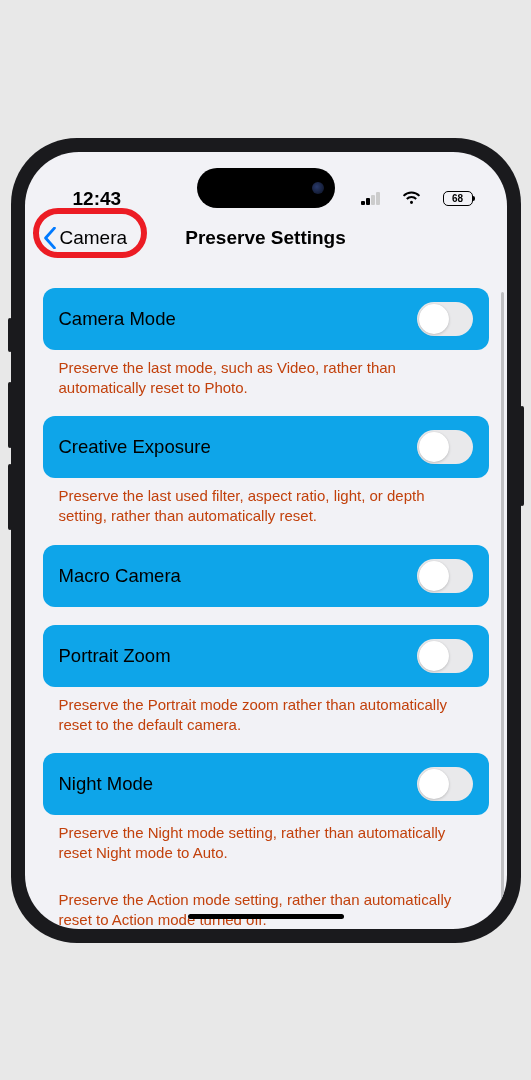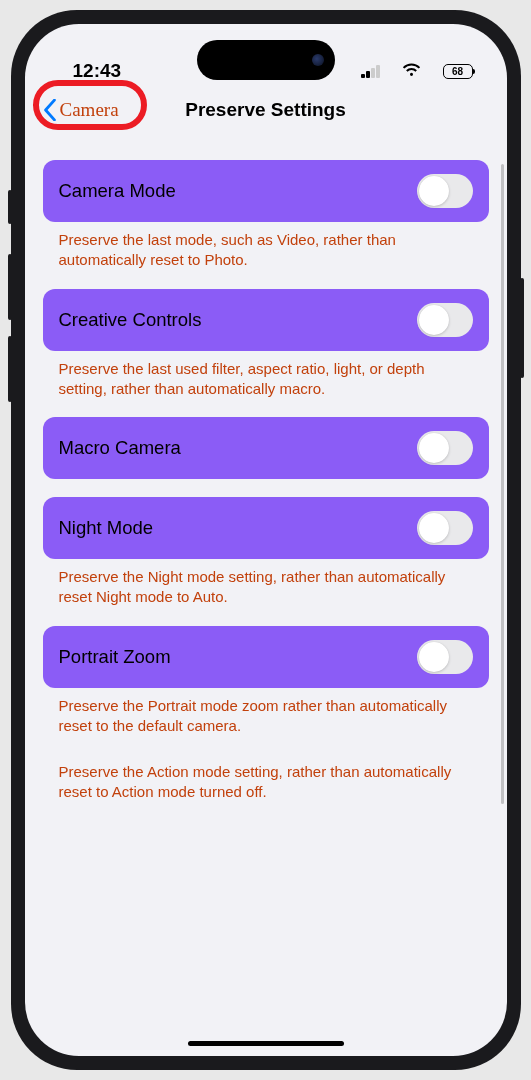--- a/index.html
+++ b/index.html
@@ -7,21 +7,21 @@
     background: #e8e8e8;
     font-family: -apple-system, "Helvetica Neue", Helvetica, Arial, sans-serif;
     width: 531px;
     height: 1080px;
     display: flex;
     align-items: center;
     justify-content: center;
   }
   .phone-frame {
     width: 510px;
-    height: 1060px;
+    height: 805px;
     background: #1a1a1d;
     border-radius: 66px;
     padding: 14px;
     position: relative;
   }
   .phone-side-btn { position: absolute; background: #1a1a1d; border-radius: 3px; }
   .sb1 { left: -3px; top: 180px; width: 4px; height: 34px; }
   .sb2 { left: -3px; top: 244px; width: 4px; height: 66px; }
   .sb3 { left: -3px; top: 326px; width: 4px; height: 66px; }
   .sb4 { right: -3px; top: 268px; width: 4px; height: 100px; }
@@ -86,26 +86,25 @@
   }
   .nav-bar {
     height: 52px;
     display: flex;
     align-items: center;
     position: relative;
     padding: 0 10px;
   }
   .back-btn {
     display: flex; align-items: center;
-    color: #c2410c;
+    color: #000000;
     font-size: 19px;
     padding: 4px 8px 4px 2px;
     position: relative;
     z-index: 2;
-    font-family: Liberation Serif, serif;
   }
   .back-chevron {
     width: 14px; height: 22px;
     margin-right: 3px; margin-left: 6px;
   }
   .red-circle {
     position: absolute;
     left: 8px; top: -4px;
     width: 114px; height: 50px;
     border: 6px solid #ec1c24;
@@ -124,21 +123,21 @@
   .content {
     position: absolute;
     top: 112px; bottom: 0; left: 0; right: 0;
     overflow-y: auto;
     padding: 24px 18px 40px;
   }
   .content::-webkit-scrollbar { width: 4px; }
   .content::-webkit-scrollbar-thumb { background: #bbb; border-radius: 2px; }
   .setting-group { margin-bottom: 18px; }
   .setting-row {
-    background: #8b5cf6;
+    background: #0ea5e9;
     border-radius: 12px;
     padding: 14px 16px;
     display: flex;
     align-items: center;
     justify-content: space-between;
   }
   .setting-label {
     font-size: 18.5px;
     color: #000;
     font-weight: 400;
@@ -233,44 +232,44 @@
     <div class="content" id="settings-container">
         <div class="setting-group">
           <div class="setting-row">
             <span class="setting-label">Camera Mode</span>
             <div class="toggle"></div>
           </div>
           <div class="setting-desc">Preserve the last mode, such as Video, rather than automatically reset to Photo.</div>
         </div>
         <div class="setting-group">
           <div class="setting-row">
-            <span class="setting-label">Creative Controls</span>
-            <div class="toggle"></div>
-          </div>
-          <div class="setting-desc">Preserve the last used filter, aspect ratio, light, or depth setting, rather than automatically macro.</div>
+            <span class="setting-label">Creative Exposure</span>
+            <div class="toggle"></div>
+          </div>
+          <div class="setting-desc">Preserve the last used filter, aspect ratio, light, or depth setting, rather than automatically reset.</div>
         </div>
         <div class="setting-group">
           <div class="setting-row">
             <span class="setting-label">Macro Camera</span>
             <div class="toggle"></div>
           </div>
         </div>
         <div class="setting-group">
           <div class="setting-row">
+            <span class="setting-label">Portrait Zoom</span>
+            <div class="toggle"></div>
+          </div>
+          <div class="setting-desc">Preserve the Portrait mode zoom rather than automatically reset to the default camera.</div>
+        </div>
+        <div class="setting-group">
+          <div class="setting-row">
             <span class="setting-label">Night Mode</span>
             <div class="toggle"></div>
           </div>
           <div class="setting-desc">Preserve the Night mode setting, rather than automatically reset Night mode to Auto.</div>
-        </div>
-        <div class="setting-group">
-          <div class="setting-row">
-            <span class="setting-label">Portrait Zoom</span>
-            <div class="toggle"></div>
-          </div>
-          <div class="setting-desc">Preserve the Portrait mode zoom rather than automatically reset to the default camera.</div>
         </div>
         <div class="setting-group">
           <div class="setting-desc">Preserve the Action mode setting, rather than automatically reset to Action mode turned off.</div>
         </div>
       </div>
 
     <div class="scroll-ind"></div>
     <div class="home-indicator"></div>
   </div>
 </div>

